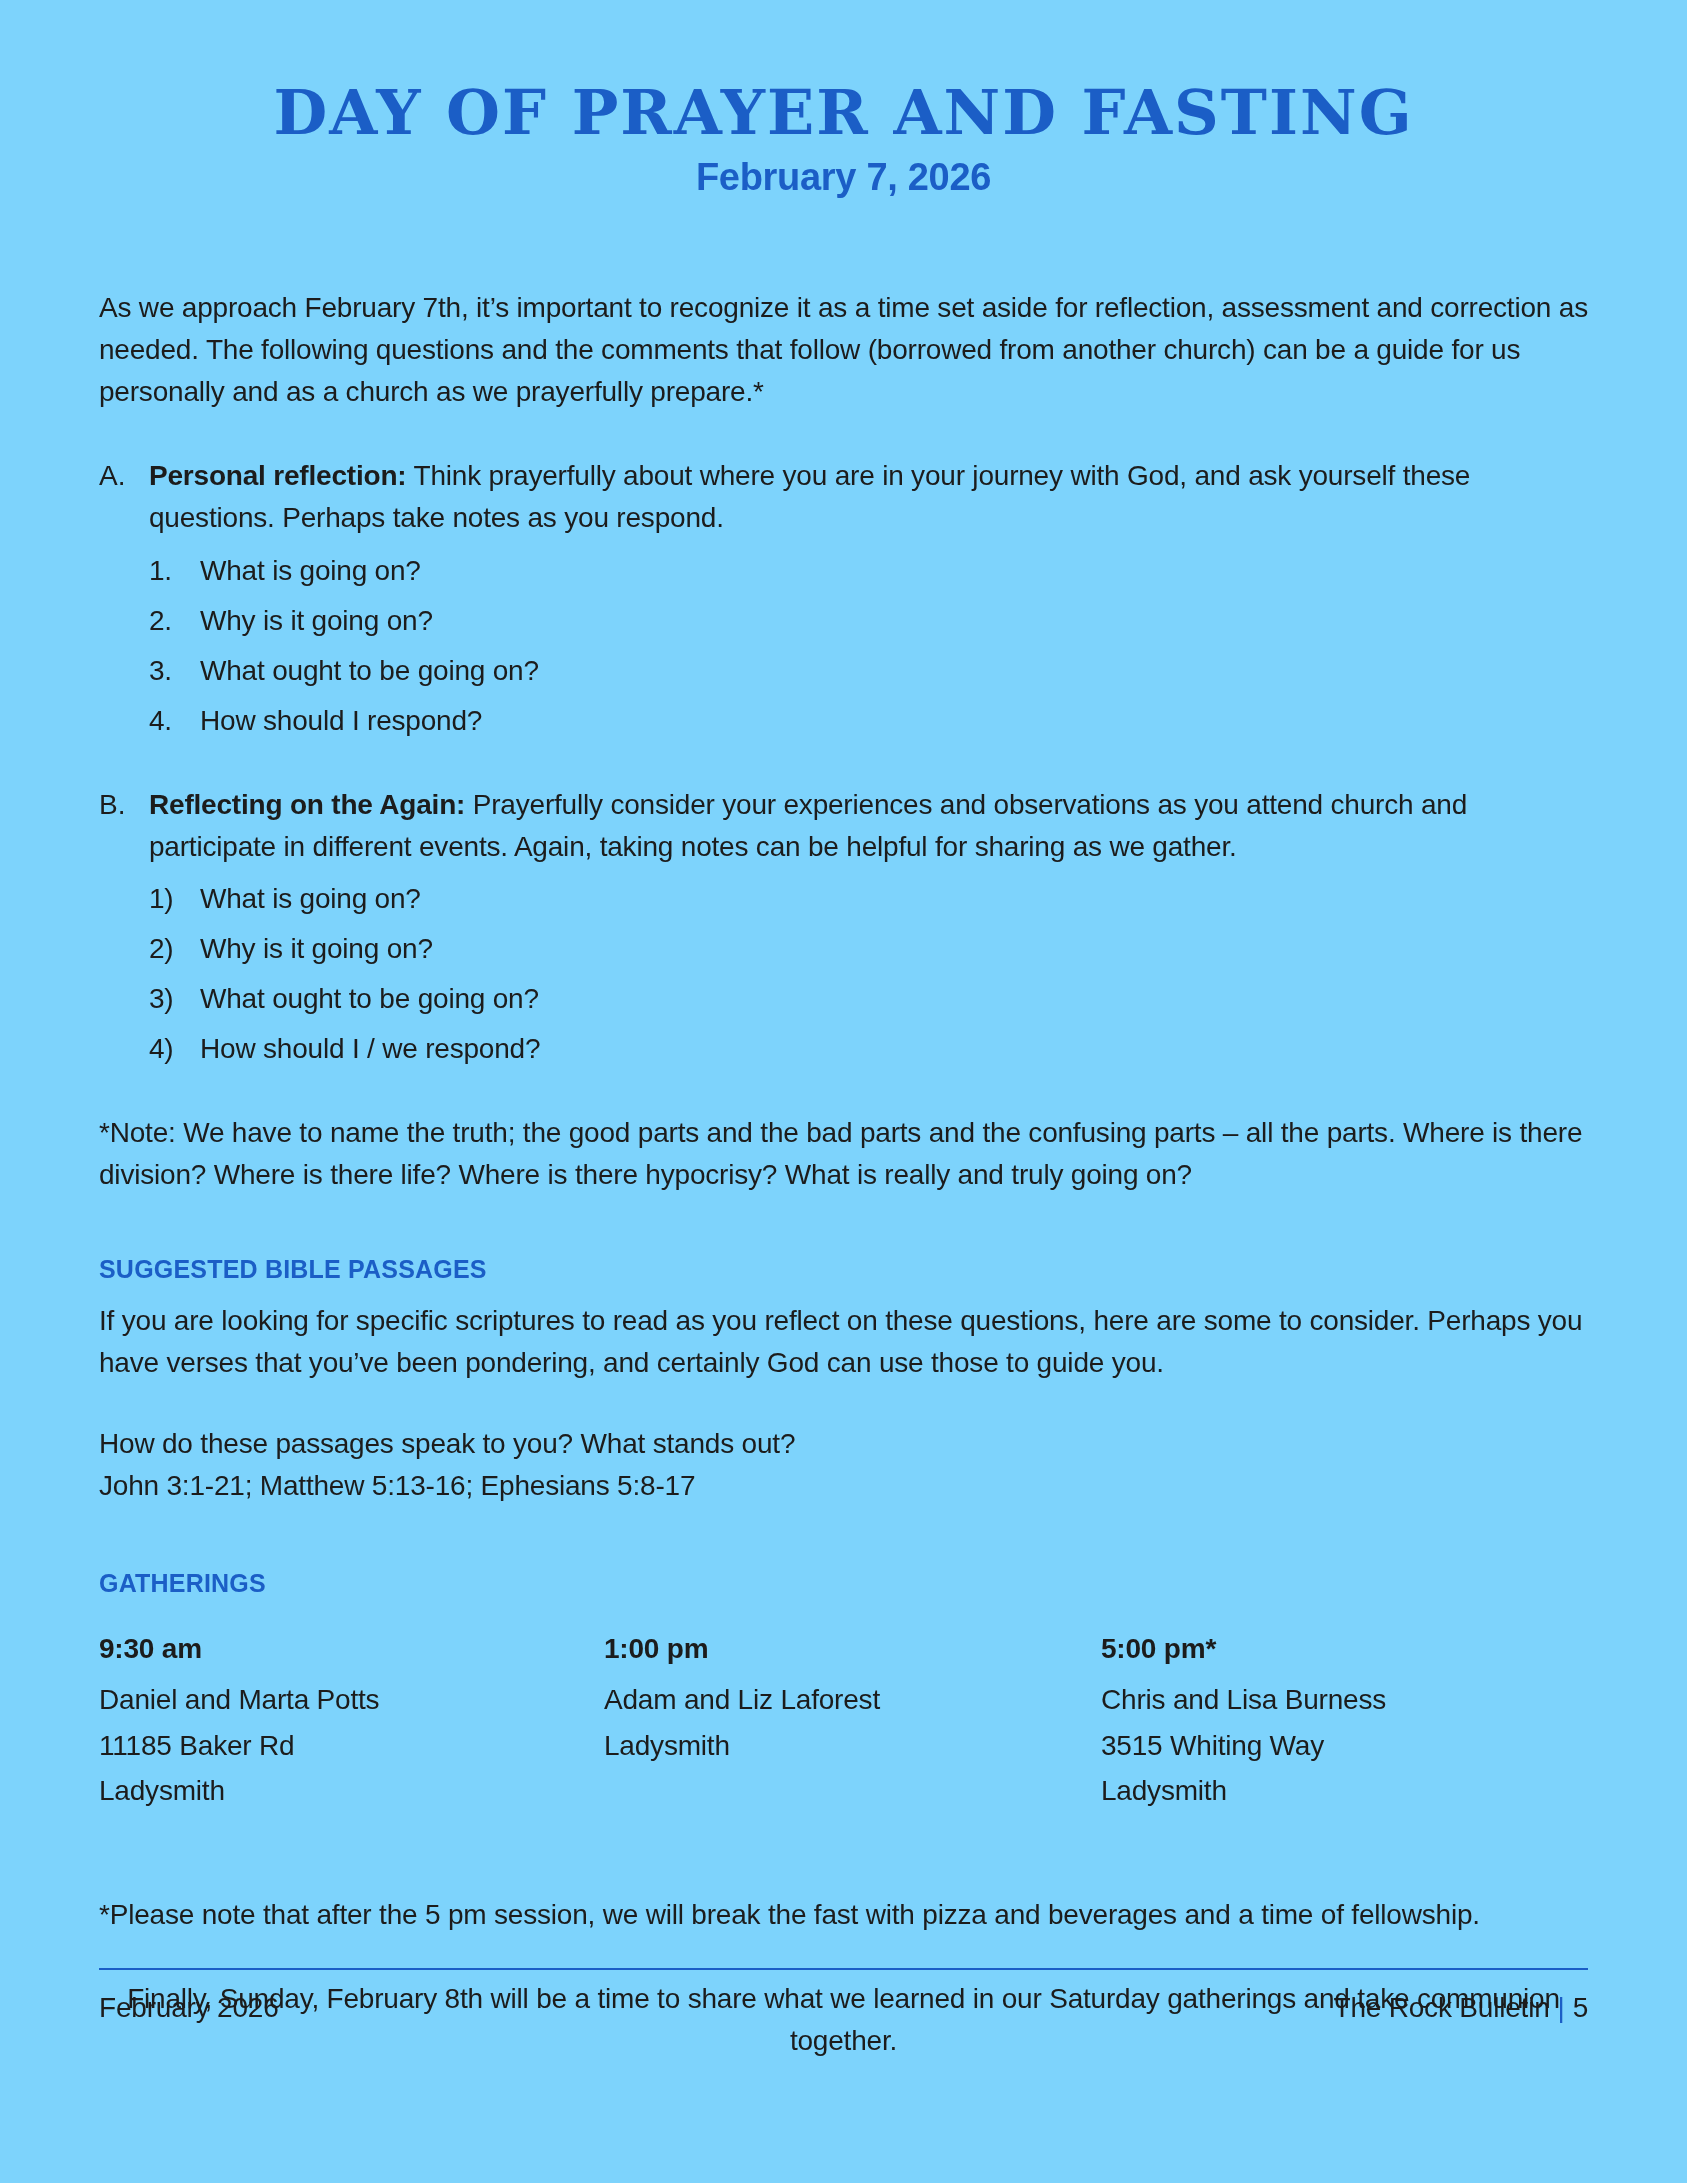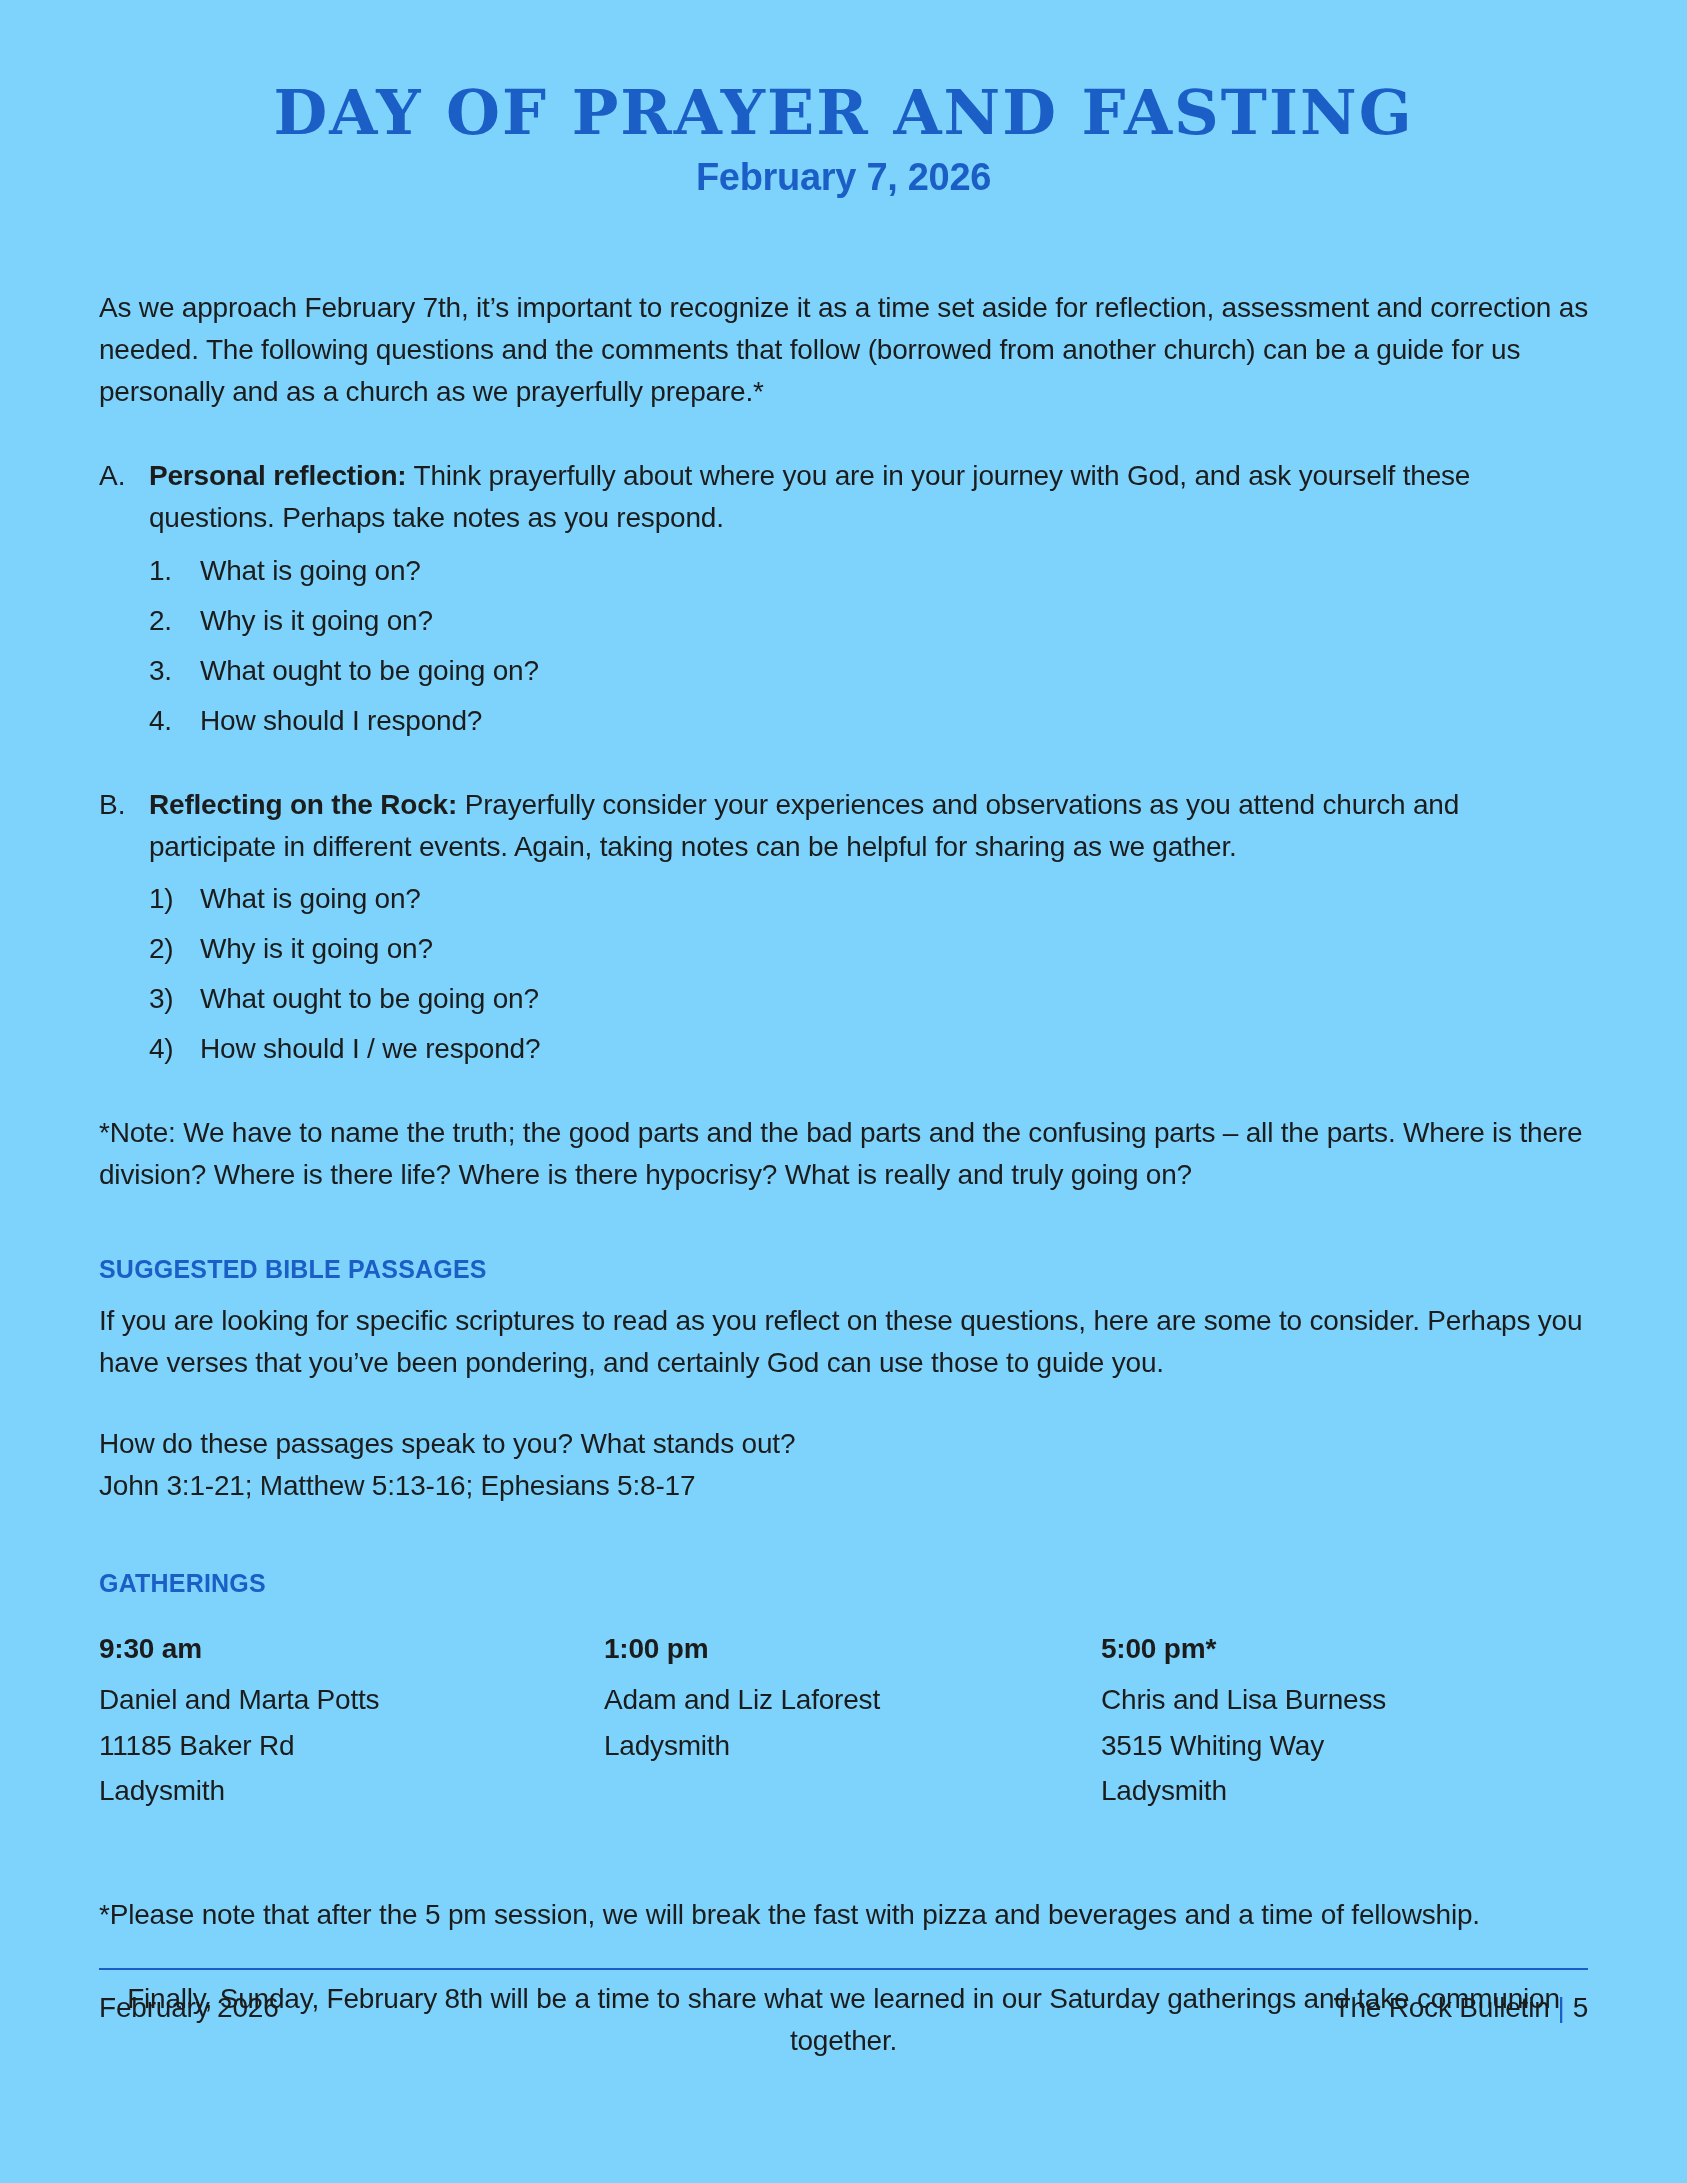--- a/index.html
+++ b/index.html
@@ -104,21 +104,21 @@
           <span class="submarker">4.</span>
           <span class="subtext">How should I respond?</span>
         </div>
       </div>
     </div>
   </div>
 
   <div class="letter-item">
     <div class="letter-marker">B.</div>
     <div class="letter-content">
-      <p class="body"><strong>Reflecting on the Rock:</strong><span> Prayerfully consider your experiences and observations as you attend church and participate in different events. Again, taking notes can be helpful for sharing as we gather.</span></p>
+      <p class="body"><strong>Reflecting on the Again:</strong><span> Prayerfully consider your experiences and observations as you attend church and participate in different events. Again, taking notes can be helpful for sharing as we gather.</span></p>
       <div class="sublist">
         <div class="subitem">
           <span class="submarker">1)</span>
           <span class="subtext">What is going on?</span>
         </div>
         <div class="subitem">
           <span class="submarker">2)</span>
           <span class="subtext">Why is it going on?</span>
         </div>
         <div class="subitem">

